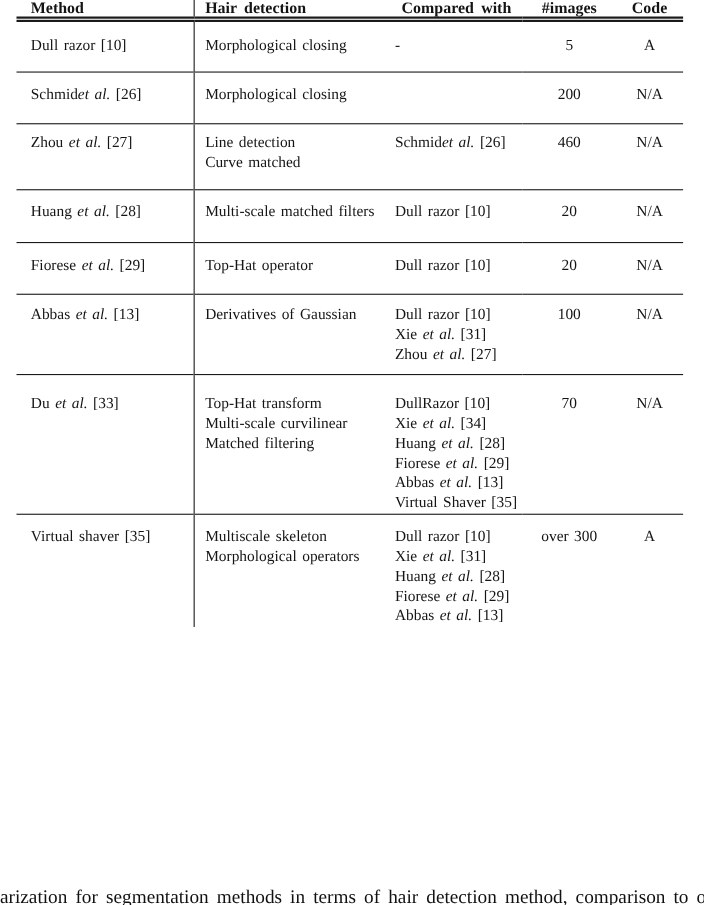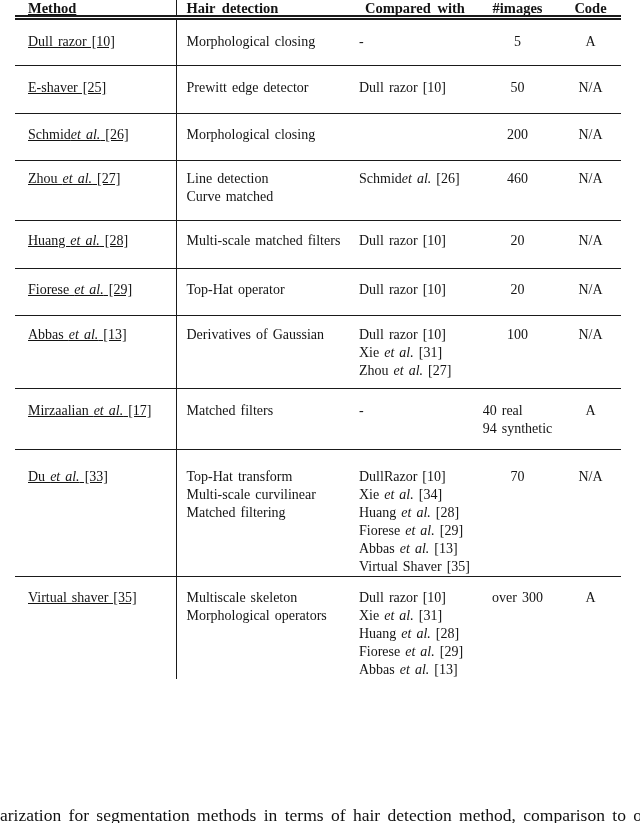--- a/index.html
+++ b/index.html
@@ -28,21 +28,21 @@
     padding:1px 0 0 0;
     height:14px;
     word-spacing:3px;
     border-bottom:5px double #1a1a1a;
     white-space:nowrap;
   }
   thead th:nth-child(1){ padding-left:13px; }
   thead th:nth-child(2){ padding-left:10px; }
   thead th:nth-child(3){ padding-left:15px; }
   thead th:nth-child(4), thead th:nth-child(5){ text-align:center; padding-left:0; }
-  th:first-child, td:first-child { border-right:1.2px solid #1a1a1a;text-decoration:underline; }
+  th:first-child, td:first-child { border-right:1.2px solid #1a1a1a; }
   tbody tr { border-bottom:1.2px solid #1a1a1a; }
   tbody tr:last-child { border-bottom:none; }
   tbody td {
     vertical-align:top;
     font-size:14px;
     line-height:18px;
     padding:0;
     word-spacing:1.5px;
     white-space:nowrap;
   }
@@ -89,31 +89,20 @@
           <td style="padding-top: 13px;">Dull razor [10]</td>
           <td style="padding-top: 13px;">
             <div>Morphological closing</div>
           </td>
           <td style="padding-top: 13px;">
             <div>-</div>
           </td>
           <td style="padding-top: 13px;"><span class="stack"><div>5</div></span></td>
           <td style="padding-top: 13px;">A</td>
         </tr>
-        <tr style="height: 48px;">
-          <td style="padding-top: 13px;">E-shaver [25]</td>
-          <td style="padding-top: 13px;">
-            <div>Prewitt edge detector</div>
-          </td>
-          <td style="padding-top: 13px;">
-            <div>Dull razor [10]</div>
-          </td>
-          <td style="padding-top: 13px;"><span class="stack"><div>50</div></span></td>
-          <td style="padding-top: 13px;">N/A</td>
-        </tr>
         <tr style="height: 47px;">
           <td style="padding-top: 12px;">Schmid<i>et al.</i> [26]</td>
           <td style="padding-top: 12px;">
             <div>Morphological closing</div>
           </td>
           <td style="padding-top: 12px;"></td>
           <td style="padding-top: 12px;"><span class="stack"><div>200</div></span></td>
           <td style="padding-top: 12px;">N/A</td>
         </tr>
         <tr style="height: 60px;">
@@ -156,31 +145,20 @@
             <div>Derivatives of Gaussian</div>
           </td>
           <td style="padding-top: 10px;">
             <div>Dull razor [10]</div>
             <div>Xie <i>et al.</i> [31]</div>
             <div>Zhou <i>et al.</i> [27]</div>
           </td>
           <td style="padding-top: 10px;"><span class="stack"><div>100</div></span></td>
           <td style="padding-top: 10px;">N/A</td>
         </tr>
-        <tr style="height: 61px;">
-          <td style="padding-top: 13px;">Mirzaalian <i>et al.</i> [17]</td>
-          <td style="padding-top: 13px;">
-            <div>Matched filters</div>
-          </td>
-          <td style="padding-top: 13px;">
-            <div>-</div>
-          </td>
-          <td style="padding-top: 13px;"><span class="stack"><div>40 real</div><div>94 synthetic</div></span></td>
-          <td style="padding-top: 13px;">A</td>
-        </tr>
         <tr style="height: 120px;">
           <td style="padding-top: 18px;">Du <i>et al.</i> [33]</td>
           <td style="padding-top: 18px; margin-left: 36px;">
             <div>Top-Hat transform</div>
             <div>Multi-scale curvilinear</div>
             <div>Matched filtering</div>
           </td>
           <td style="padding-top: 18px;">
             <div>DullRazor [10]</div>
             <div>Xie <i>et al.</i> [34]</div>

